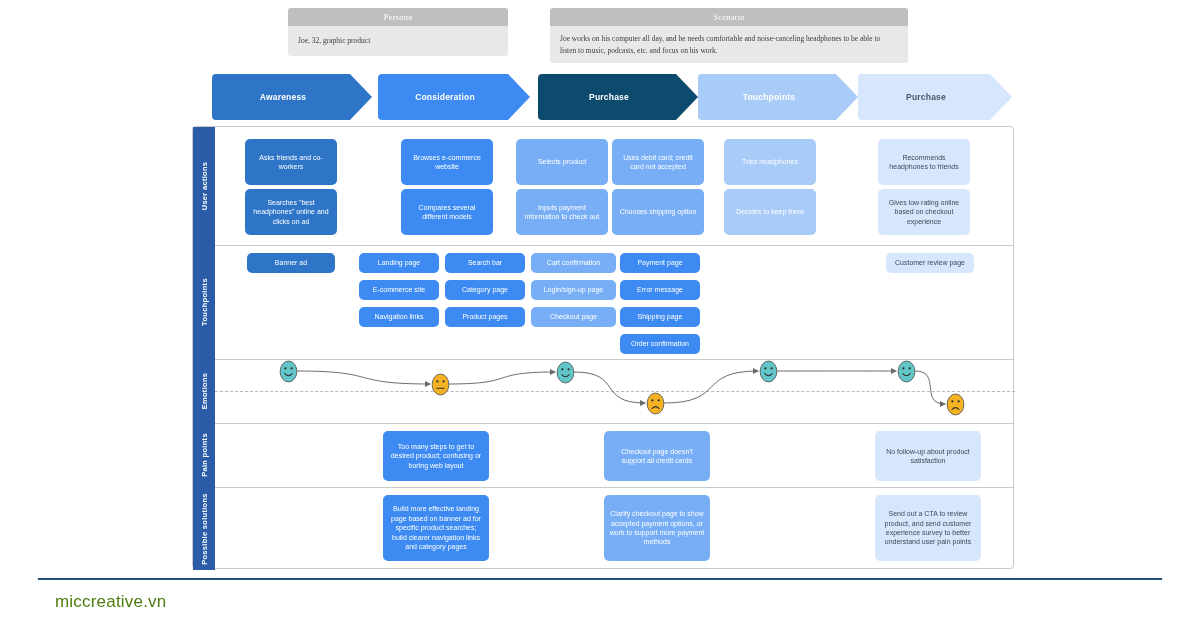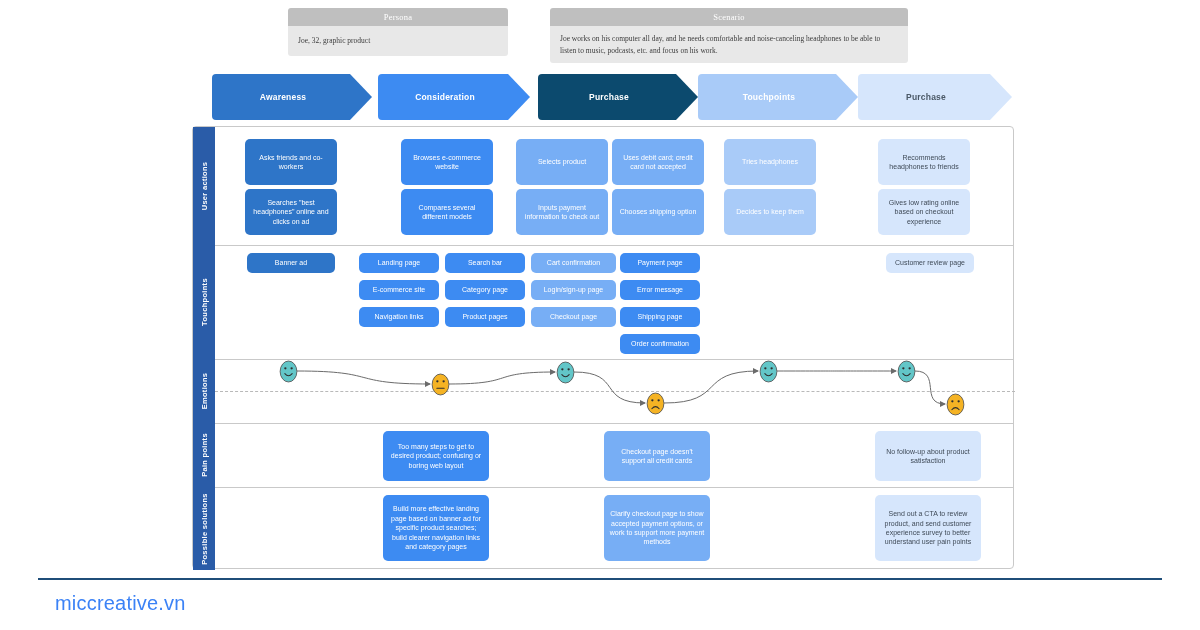--- a/index.html
+++ b/index.html
@@ -106,21 +106,21 @@
   }
   .face { position: absolute; }
 
   
   .footer-rule {
     position: absolute; left: 38px; top: 578px;
     width: 1124px; height: 2px; background: #1f4e79;
   }
   .brand-url {
     position: absolute; left: 55px; top: 592px;
-    font-size: 20px; color: #3b82f6; letter-spacing: .2px;
+    font-size: 17px; color: #4d7c0f; letter-spacing: .2px;
   }
   .brand-logo {
     position: absolute; left: 990px; top: 590px;
     display: flex; align-items: center; gap: 8px;
   }
   .brand-logo .brand-text {
     font-size: 17px; font-weight: bold; color: #12355f; letter-spacing: .4px;
   }
 </style>
 </head>

